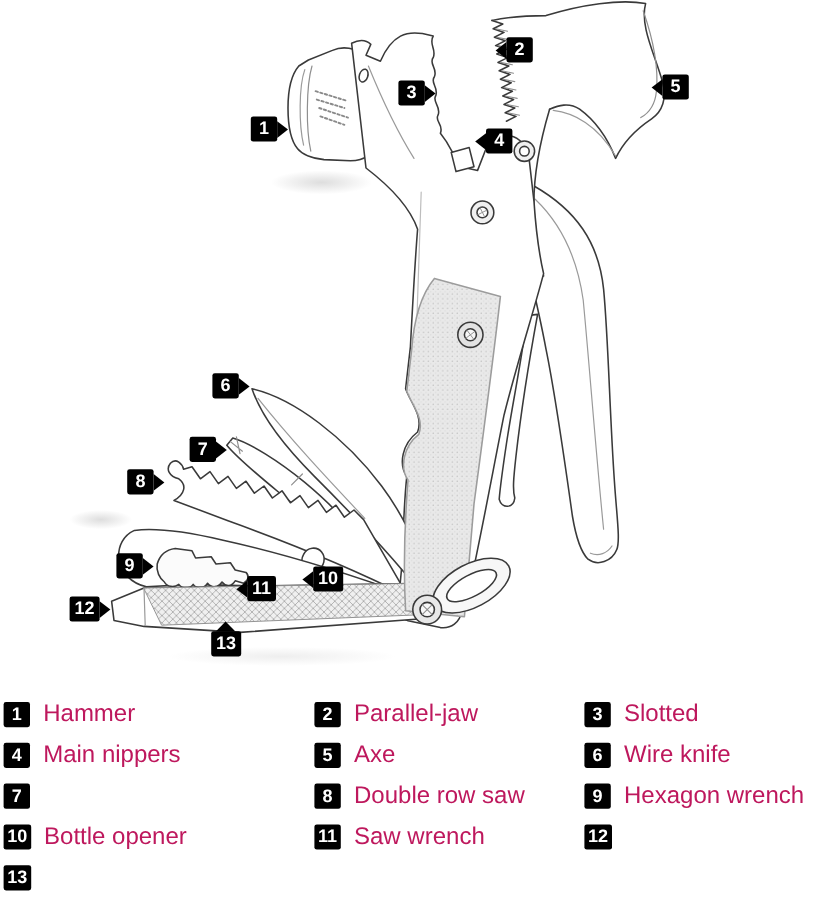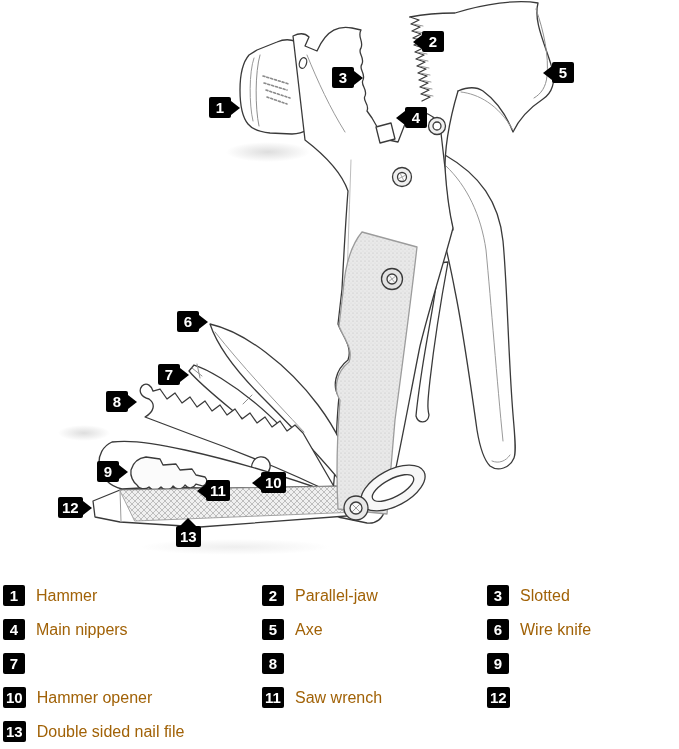--- a/index.html
+++ b/index.html
@@ -26,21 +26,21 @@
   
   #legend{position:absolute;left:0;top:0;width:679px;height:749px;z-index:4;}
   .legend-col{position:absolute;top:585px;}
   .legend-col:nth-child(1){left:3px;}
   .legend-col:nth-child(2){left:262px;}
   .legend-col:nth-child(3){left:487px;}
   .legend-item{display:flex;align-items:center;height:21px;margin-bottom:13px;}
   .legend-badge{height:21px;min-width:22px;box-sizing:border-box;padding:0 3px;
     background:#000;color:#fff;font-weight:700;font-size:15px;border-radius:2px;
     display:flex;align-items:center;justify-content:center;margin-right:11px;}
-  .legend-label{font-size:16px;color:#a16207;white-space:nowrap;}
+  .legend-label{font-size:20px;color:#be185d;white-space:nowrap;}
 </style>
 </head>
 <body>
 
 <div id="diagram">
   <svg id="art" width="679" height="560" viewBox="0 0 679 560">
     <defs>
       <pattern id="grip" width="4" height="4" patternUnits="userSpaceOnUse">
         <rect width="4" height="4" fill="#e9e9e9"></rect>
         <circle cx="1" cy="1" r="0.6" fill="#bfbfbf"></circle>
@@ -224,53 +224,54 @@
       </div>
       <div class="legend-item">
         <span class="legend-badge">4</span>
         <span class="legend-label">Main nippers</span>
       </div>
       <div class="legend-item">
         <span class="legend-badge">7</span>
       </div>
       <div class="legend-item">
         <span class="legend-badge">10</span>
-        <span class="legend-label">Hammer opener</span>
+        <span class="legend-label">Bottle opener</span>
       </div>
       <div class="legend-item">
         <span class="legend-badge">13</span>
-        <span class="legend-label">Double sided nail file</span>
       </div>
     </div>
     <div class="legend-col">
       <div class="legend-item">
         <span class="legend-badge">2</span>
         <span class="legend-label">Parallel-jaw</span>
       </div>
       <div class="legend-item">
         <span class="legend-badge">5</span>
         <span class="legend-label">Axe</span>
       </div>
       <div class="legend-item">
         <span class="legend-badge">8</span>
+        <span class="legend-label">Double row saw</span>
       </div>
       <div class="legend-item">
         <span class="legend-badge">11</span>
         <span class="legend-label">Saw wrench</span>
       </div>
     </div>
     <div class="legend-col">
       <div class="legend-item">
         <span class="legend-badge">3</span>
         <span class="legend-label">Slotted</span>
       </div>
       <div class="legend-item">
         <span class="legend-badge">6</span>
         <span class="legend-label">Wire knife</span>
       </div>
       <div class="legend-item">
         <span class="legend-badge">9</span>
+        <span class="legend-label">Hexagon wrench</span>
       </div>
       <div class="legend-item">
         <span class="legend-badge">12</span>
       </div>
     </div>
   </div>
 
 </body></html>

